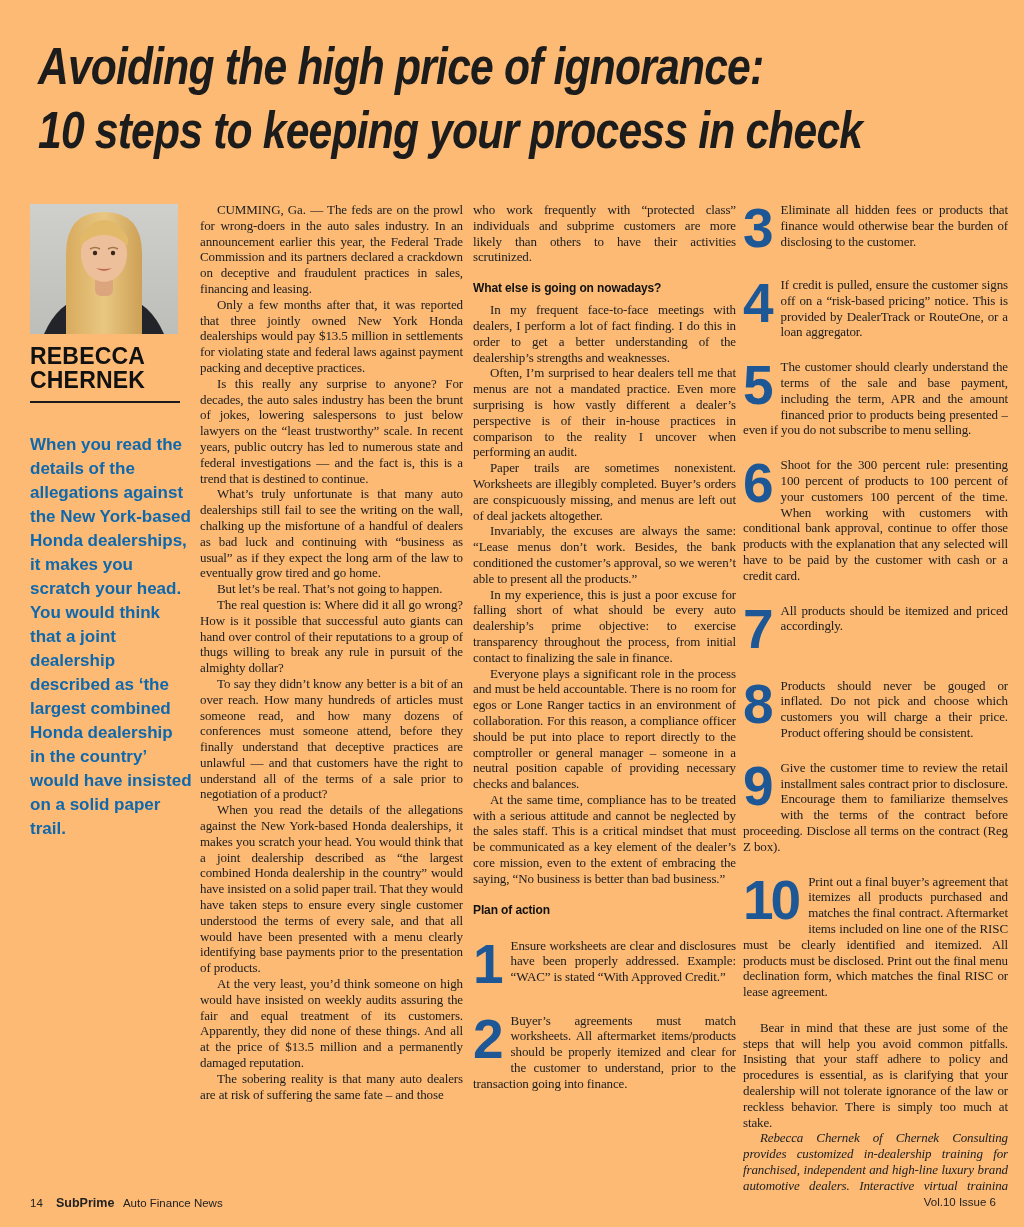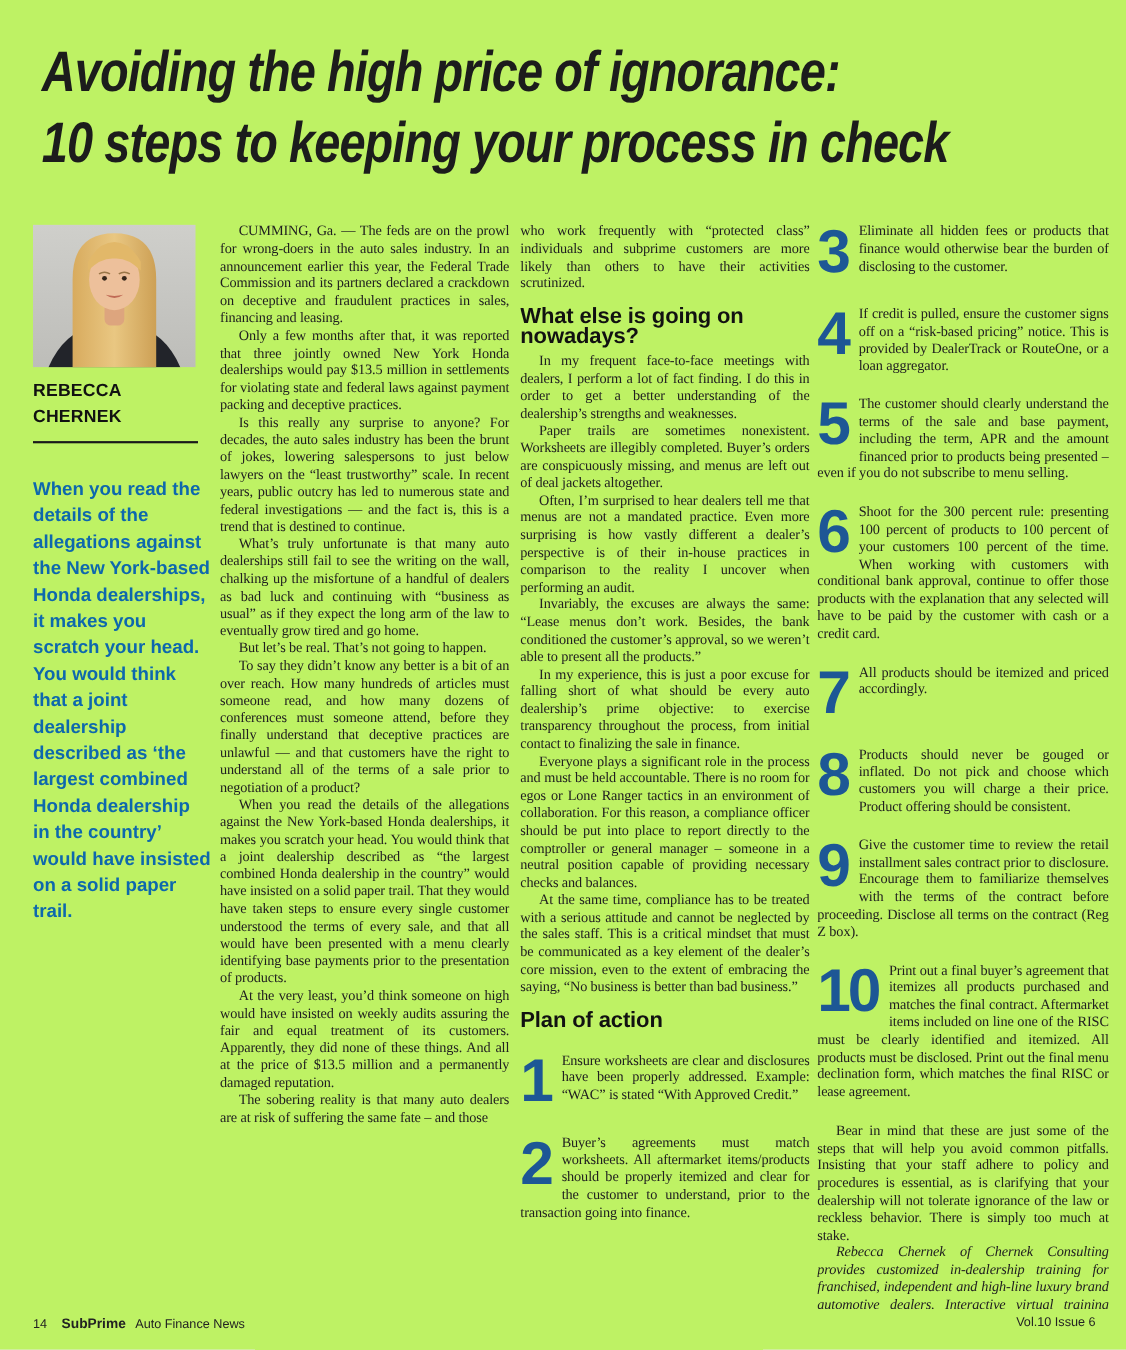--- a/index.html
+++ b/index.html
@@ -1,35 +1,35 @@
 <!DOCTYPE html>
 <html><head>
 <meta charset="utf-8">
 <style>
   * { margin:0; padding:0; box-sizing:border-box; }
   html,body { background:#e9e9e9; }
   .page {
     position:relative; width:1024px; height:1227px;
-    background:#bef264; margin:0 auto; overflow:hidden;
+    background:#fdba74; margin:0 auto; overflow:hidden;
     font-family:"Liberation Serif", serif; color:#202020;
   }
   
   .headline { position:absolute; left:38px; top:34px; width:980px; }
   .headline .hl {
     display:block; font-family:"Liberation Sans", sans-serif;
     font-style:italic; font-weight:700; font-size:52px; line-height:64px;
     color:#1c1c1c; letter-spacing:-1px; white-space:nowrap;
     transform:scaleX(0.82); transform-origin:left center;
   }
   
   .sidebar { position:absolute; left:30px; top:204px; width:162px; }
   .photo { width:148px; height:130px; overflow:hidden; }
   .author-name {
     margin-top:10px; font-family:"Liberation Sans", sans-serif;
-    font-weight:700; font-size:16px; line-height:24px; color:#111;
+    font-weight:700; font-size:23px; line-height:24px; color:#111;
     letter-spacing:0.2px;
   }
   .author-name span { display:block; }
   .name-rule { width:150px; height:2px; background:#1a1a1a; margin-top:9px; }
   .pull-quote {
     margin-top:30px; width:162px;
     font-family:"Liberation Sans", sans-serif; font-weight:700;
     font-size:17px; line-height:24px; color:#0e68ad;
   }
   
@@ -38,21 +38,21 @@
     font-size:13px; line-height:15.8px; text-align:justify;
     letter-spacing:-0.12px;
   }
   .col1 { left:200px; width:263px; }
   .col2 { left:473px; width:263px; }
   .col3 { left:743px; width:265px; }
   .col p.body { text-indent:17px; }
   .col p.noindent { text-indent:0; }
   .subhead {
     font-family:"Liberation Sans", sans-serif; font-weight:700;
-    font-size:20px; line-height:18px; color:#111;
+    font-size:12px; line-height:18px; color:#111;
     text-align:left; margin:14px 0 5px 0;
   }
   
   .step { margin-top:19px; min-height:56px; }
   .step::after { content:""; display:block; clear:both; }
   .step-num {
     float:left; font-family:"Liberation Sans", sans-serif;
     font-weight:700; font-size:55px; line-height:46px;
     color:#1d5795; letter-spacing:-3px; margin:3px 10px 0 0;
   }
@@ -113,32 +113,33 @@
     <div class="name-rule"></div>
     <p class="pull-quote">When you read the details of the allegations against the New York-based Honda dealerships, it makes you scratch your head. You would think that a joint dealership described as ‘the largest combined Honda dealership in the country’ would have insisted on a solid paper trail.</p>
   </aside>
 
   <div class="col col1">
     <p class="body">CUMMING, Ga. — The feds are on the prowl for wrong-doers in the auto sales industry. In an announcement earlier this year, the Federal Trade Commission and its partners declared a crackdown on deceptive and fraudulent practices in sales, financing and leasing.</p>
     <p class="body">Only a few months after that, it was reported that three jointly owned New York Honda dealerships would pay $13.5 million in settlements for violating state and federal laws against payment packing and deceptive practices.</p>
     <p class="body">Is this really any surprise to anyone? For decades, the auto sales industry has been the brunt of jokes, lowering salespersons to just below lawyers on the “least trustworthy” scale. In recent years, public outcry has led to numerous state and federal investigations — and the fact is, this is a trend that is destined to continue.</p>
     <p class="body">What’s truly unfortunate is that many auto dealerships still fail to see the writing on the wall, chalking up the misfortune of a handful of dealers as bad luck and continuing with “business as usual” as if they expect the long arm of the law to eventually grow tired and go home.</p>
     <p class="body">But let’s be real. That’s not going to happen.</p>
+    <p class="body">The real question is: Where did it all go wrong? How is it possible that successful auto giants can hand over control of their reputations to a group of thugs willing to break any rule in pursuit of the almighty dollar?</p>
     <p class="body">To say they didn’t know any better is a bit of an over reach. How many hundreds of articles must someone read, and how many dozens of conferences must someone attend, before they finally understand that deceptive practices are unlawful — and that customers have the right to understand all of the terms of a sale prior to negotiation of a product?</p>
     <p class="body">When you read the details of the allegations against the New York-based Honda dealerships, it makes you scratch your head. You would think that a joint dealership described as “the largest combined Honda dealership in the country” would have insisted on a solid paper trail. That they would have taken steps to ensure every single customer understood the terms of every sale, and that all would have been presented with a menu clearly identifying base payments prior to the presentation of products.</p>
     <p class="body">At the very least, you’d think someone on high would have insisted on weekly audits assuring the fair and equal treatment of its customers. Apparently, they did none of these things. And all at the price of $13.5 million and a permanently damaged reputation.</p>
     <p class="body">The sobering reality is that many auto dealers are at risk of suffering the same fate – and those</p>
   </div>
 
   <div class="col col2">
     <p class="noindent">who work frequently with “protected class” individuals and subprime customers are more likely than others to have their activities scrutinized.</p>
     <h2 class="subhead">What else is going on nowadays?</h2>
     <p class="body">In my frequent face-to-face meetings with dealers, I perform a lot of fact finding. I do this in order to get a better understanding of the dealership’s strengths and weaknesses.</p>
+    <p class="body">Often, I’m surprised to hear dealers tell me that menus are not a mandated practice. Even more surprising is how vastly different a dealer’s perspective is of their in-house practices in comparison to the reality I uncover when performing an audit.</p>
     <p class="body">Paper trails are sometimes nonexistent. Worksheets are illegibly completed. Buyer’s orders are conspicuously missing, and menus are left out of deal jackets altogether.</p>
-    <p class="body">Often, I’m surprised to hear dealers tell me that menus are not a mandated practice. Even more surprising is how vastly different a dealer’s perspective is of their in-house practices in comparison to the reality I uncover when performing an audit.</p>
     <p class="body">Invariably, the excuses are always the same: “Lease menus don’t work. Besides, the bank conditioned the customer’s approval, so we weren’t able to present all the products.”</p>
     <p class="body">In my experience, this is just a poor excuse for falling short of what should be every auto dealership’s prime objective: to exercise transparency throughout the process, from initial contact to finalizing the sale in finance.</p>
     <p class="body">Everyone plays a significant role in the process and must be held accountable. There is no room for egos or Lone Ranger tactics in an environment of collaboration. For this reason, a compliance officer should be put into place to report directly to the comptroller or general manager – someone in a neutral position capable of providing necessary checks and balances.</p>
     <p class="body">At the same time, compliance has to be treated with a serious attitude and cannot be neglected by the sales staff. This is a critical mindset that must be communicated as a key element of the dealer’s core mission, even to the extent of embracing the saying, “No business is better than bad business.”</p>
     <h2 class="subhead">Plan of action</h2>
     <div class="step">
       <span class="step-num">1</span>
       <p class="step-text">Ensure worksheets are clear and disclosures have been properly addressed. Example: “WAC” is stated “With Approved Credit.”</p>
     </div>
     <div class="step">

